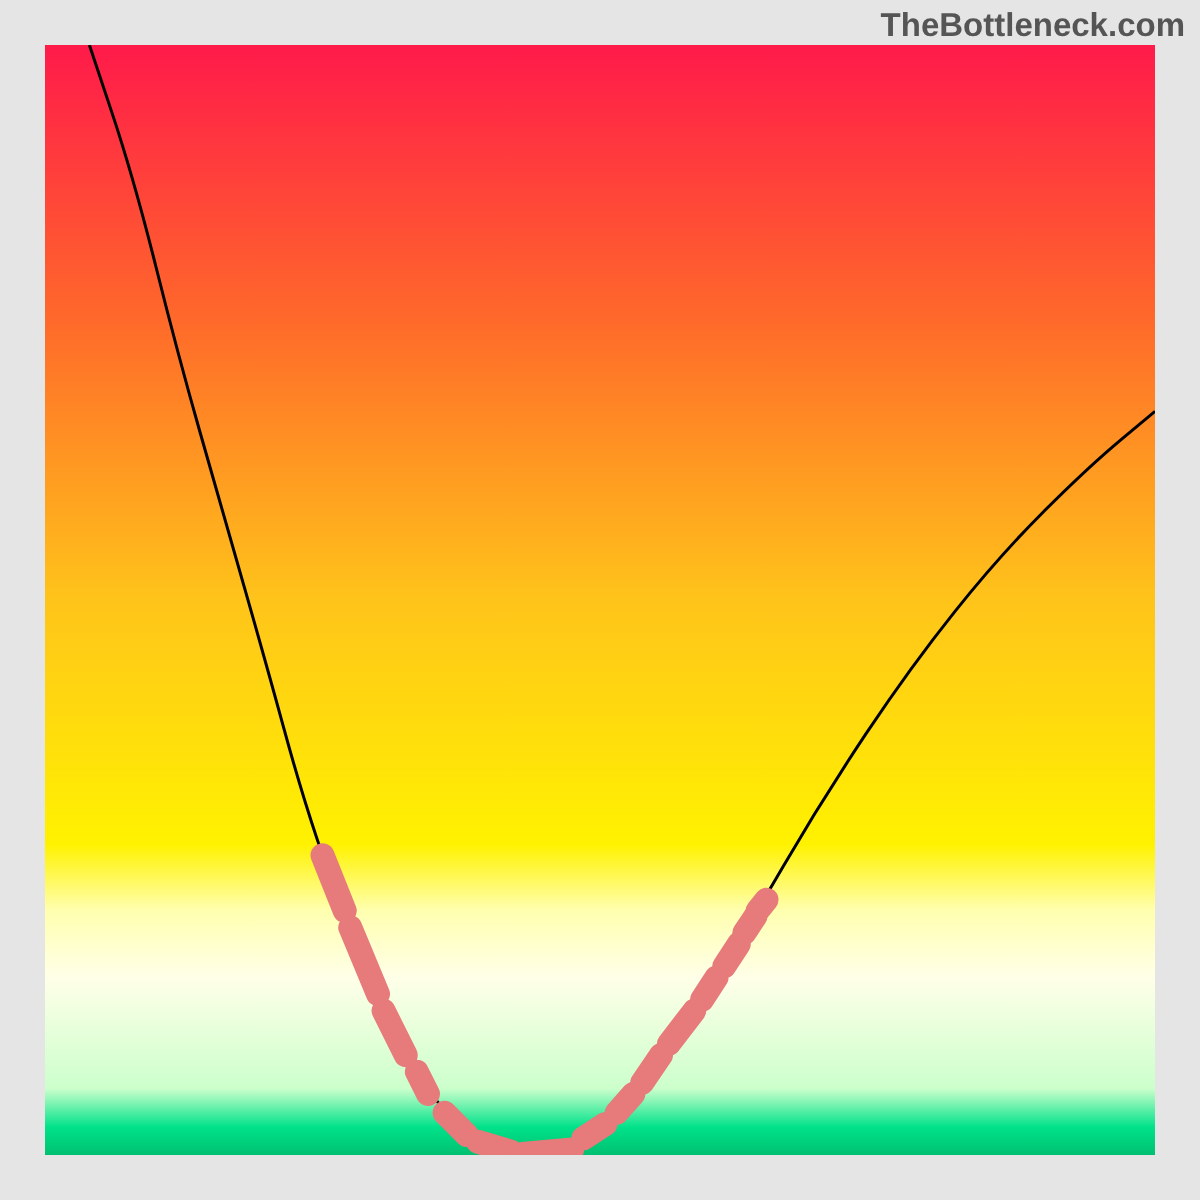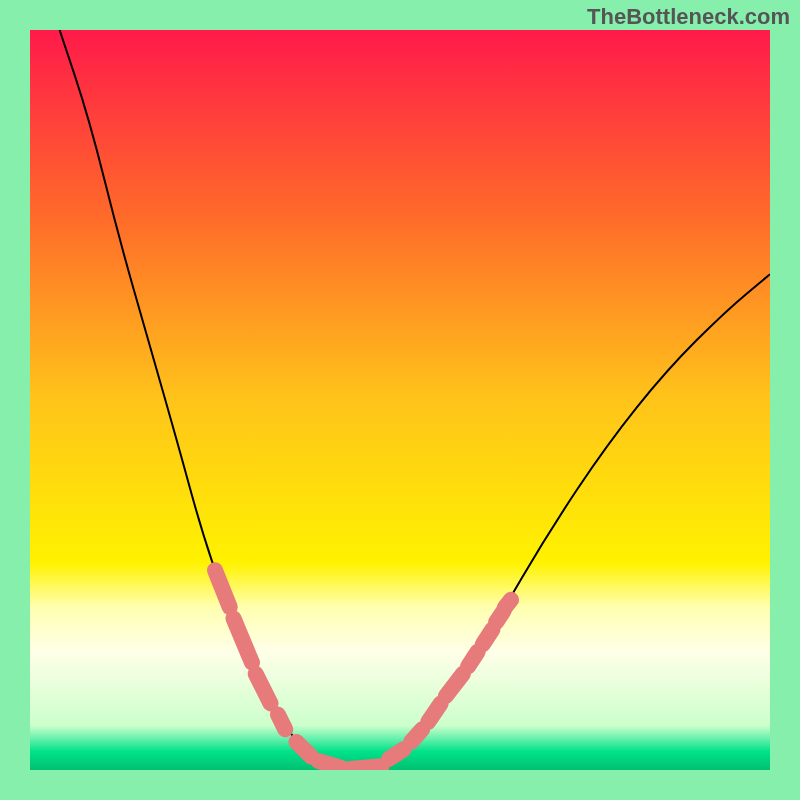--- a/index.html
+++ b/index.html
@@ -8,21 +8,21 @@
     background: #000;
     width: 800px;
     height: 800px;
     position: relative;
     font-family: Arial, sans-serif;
   }
   .container {
     position: relative;
     width: 800px;
     height: 800px;
-    background: #86efac;
+    background: #e5e5e5;
   }
   .watermark {
     position: absolute;
     top: 4px;
     right: 10px;
     color: #555;
     font-size: 22px;
     font-weight: bold;
     z-index: 10;
   }

